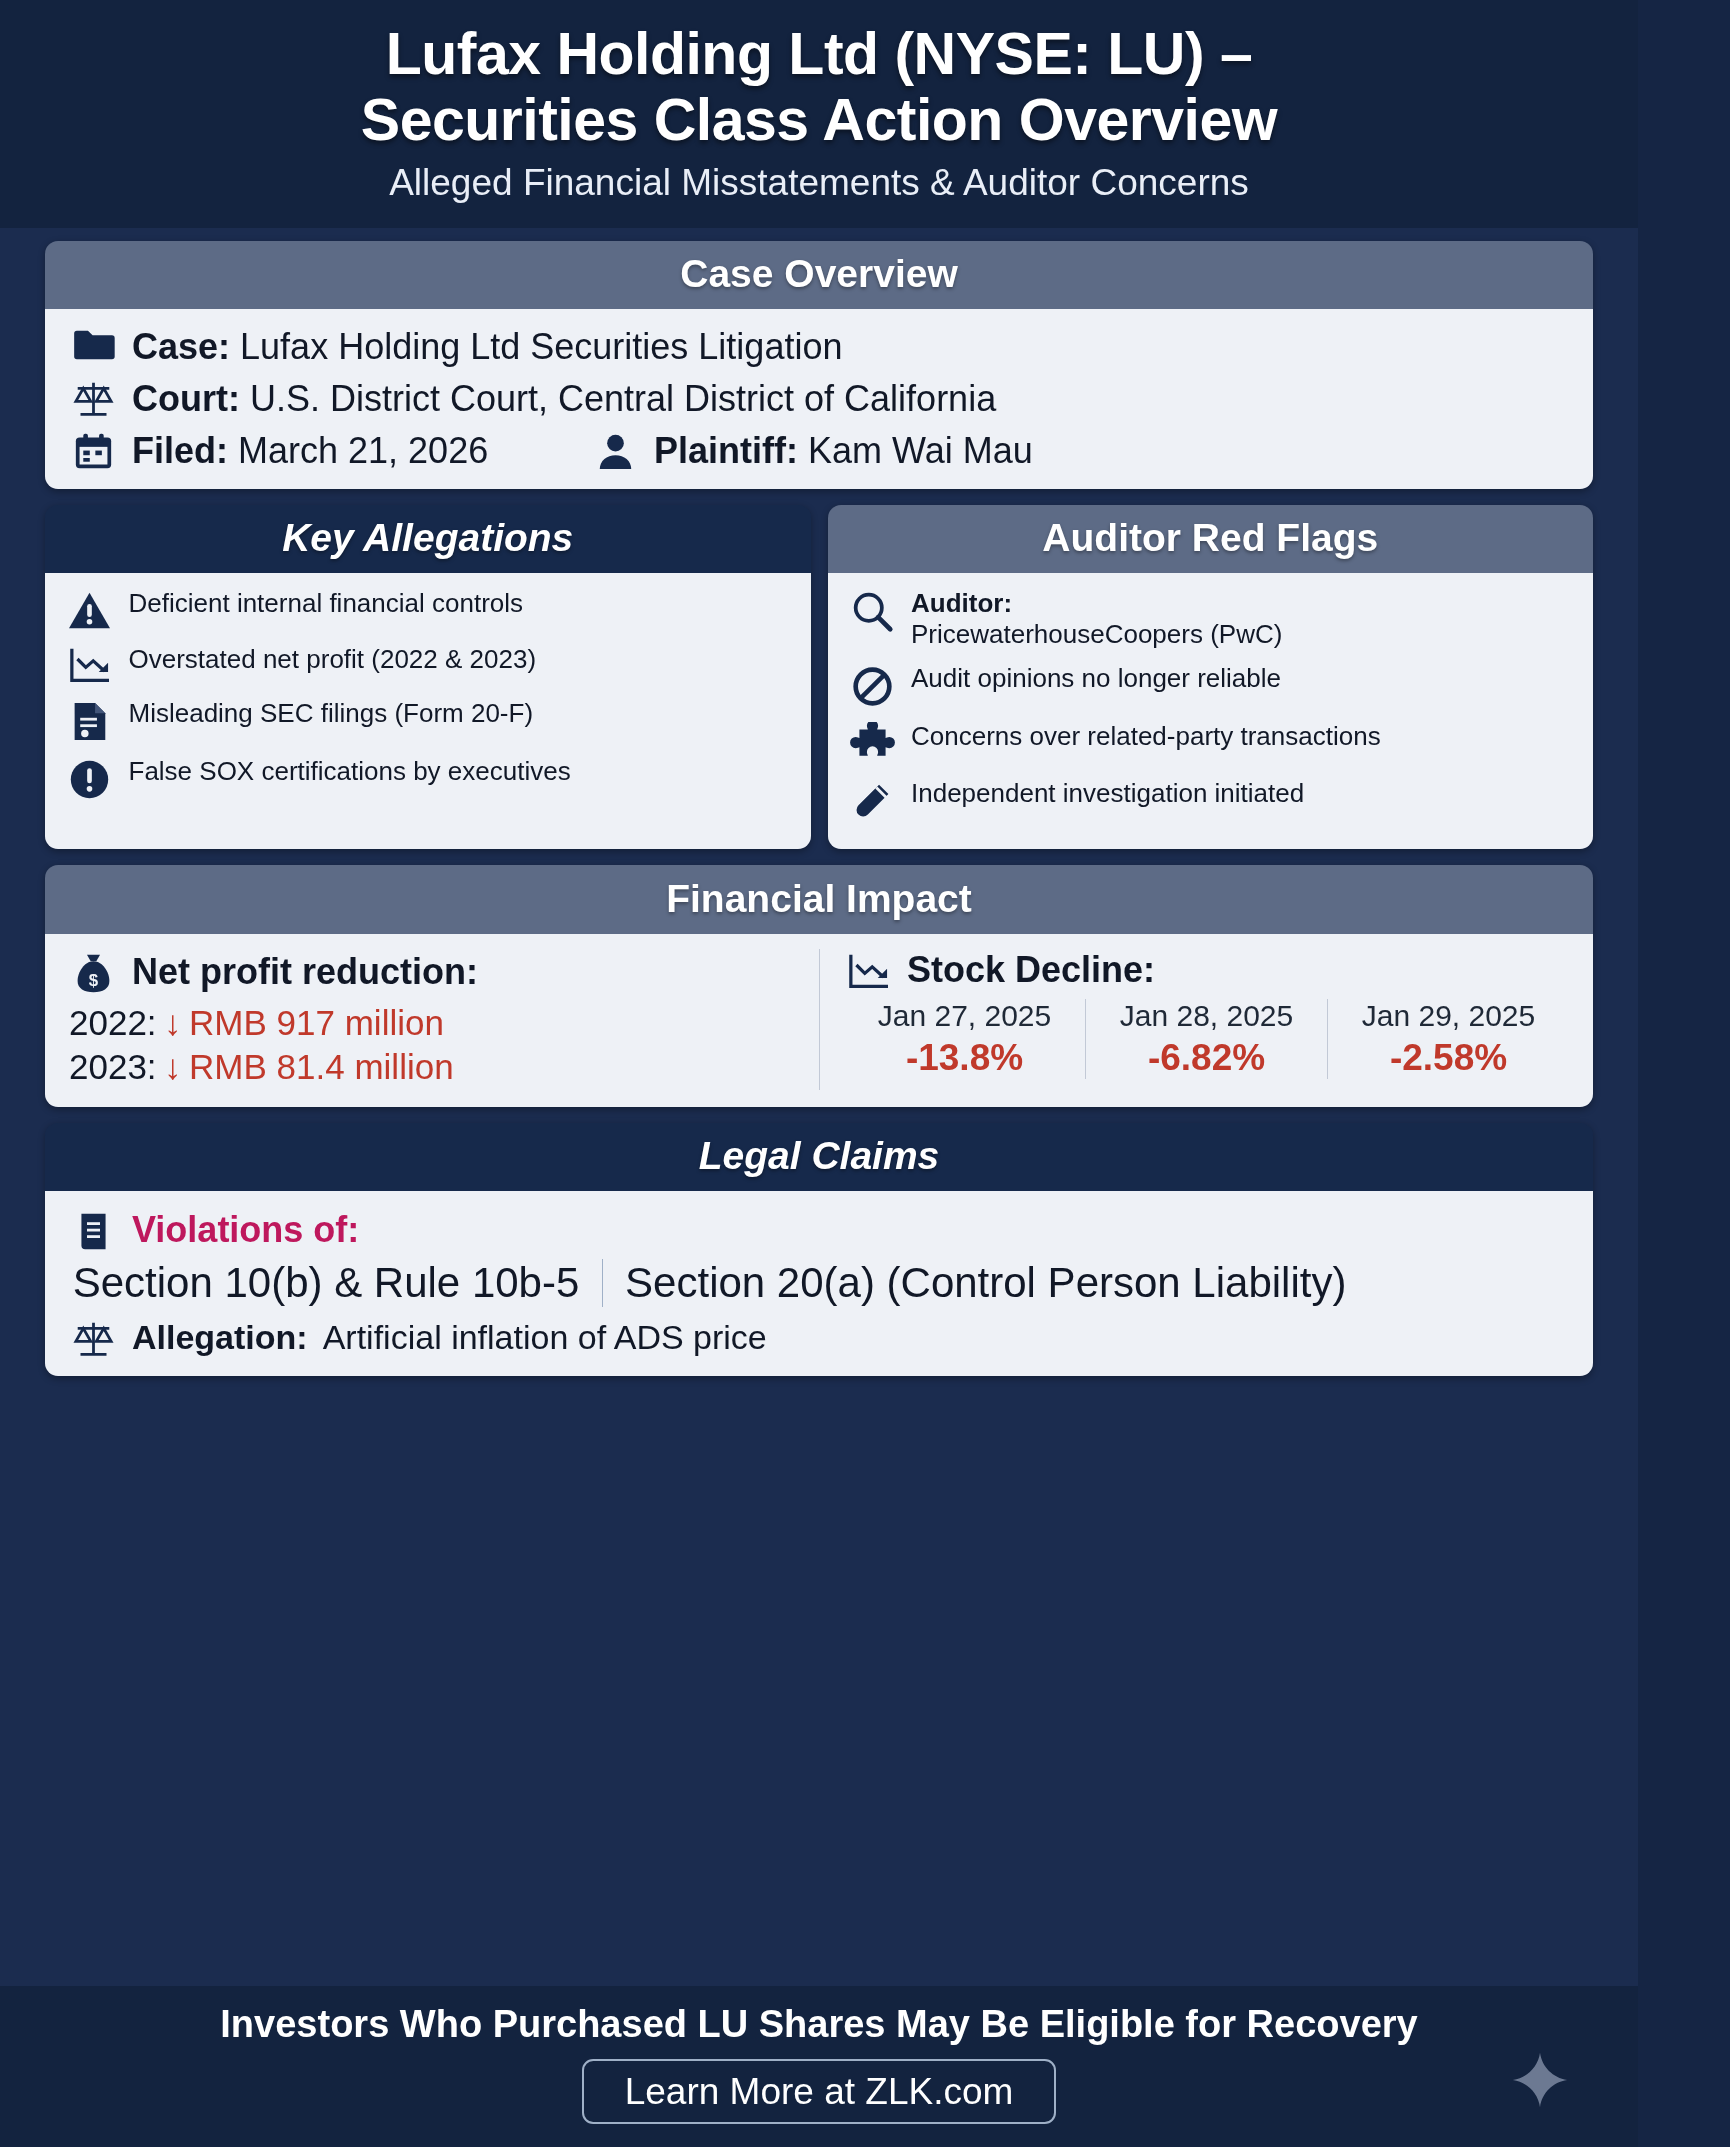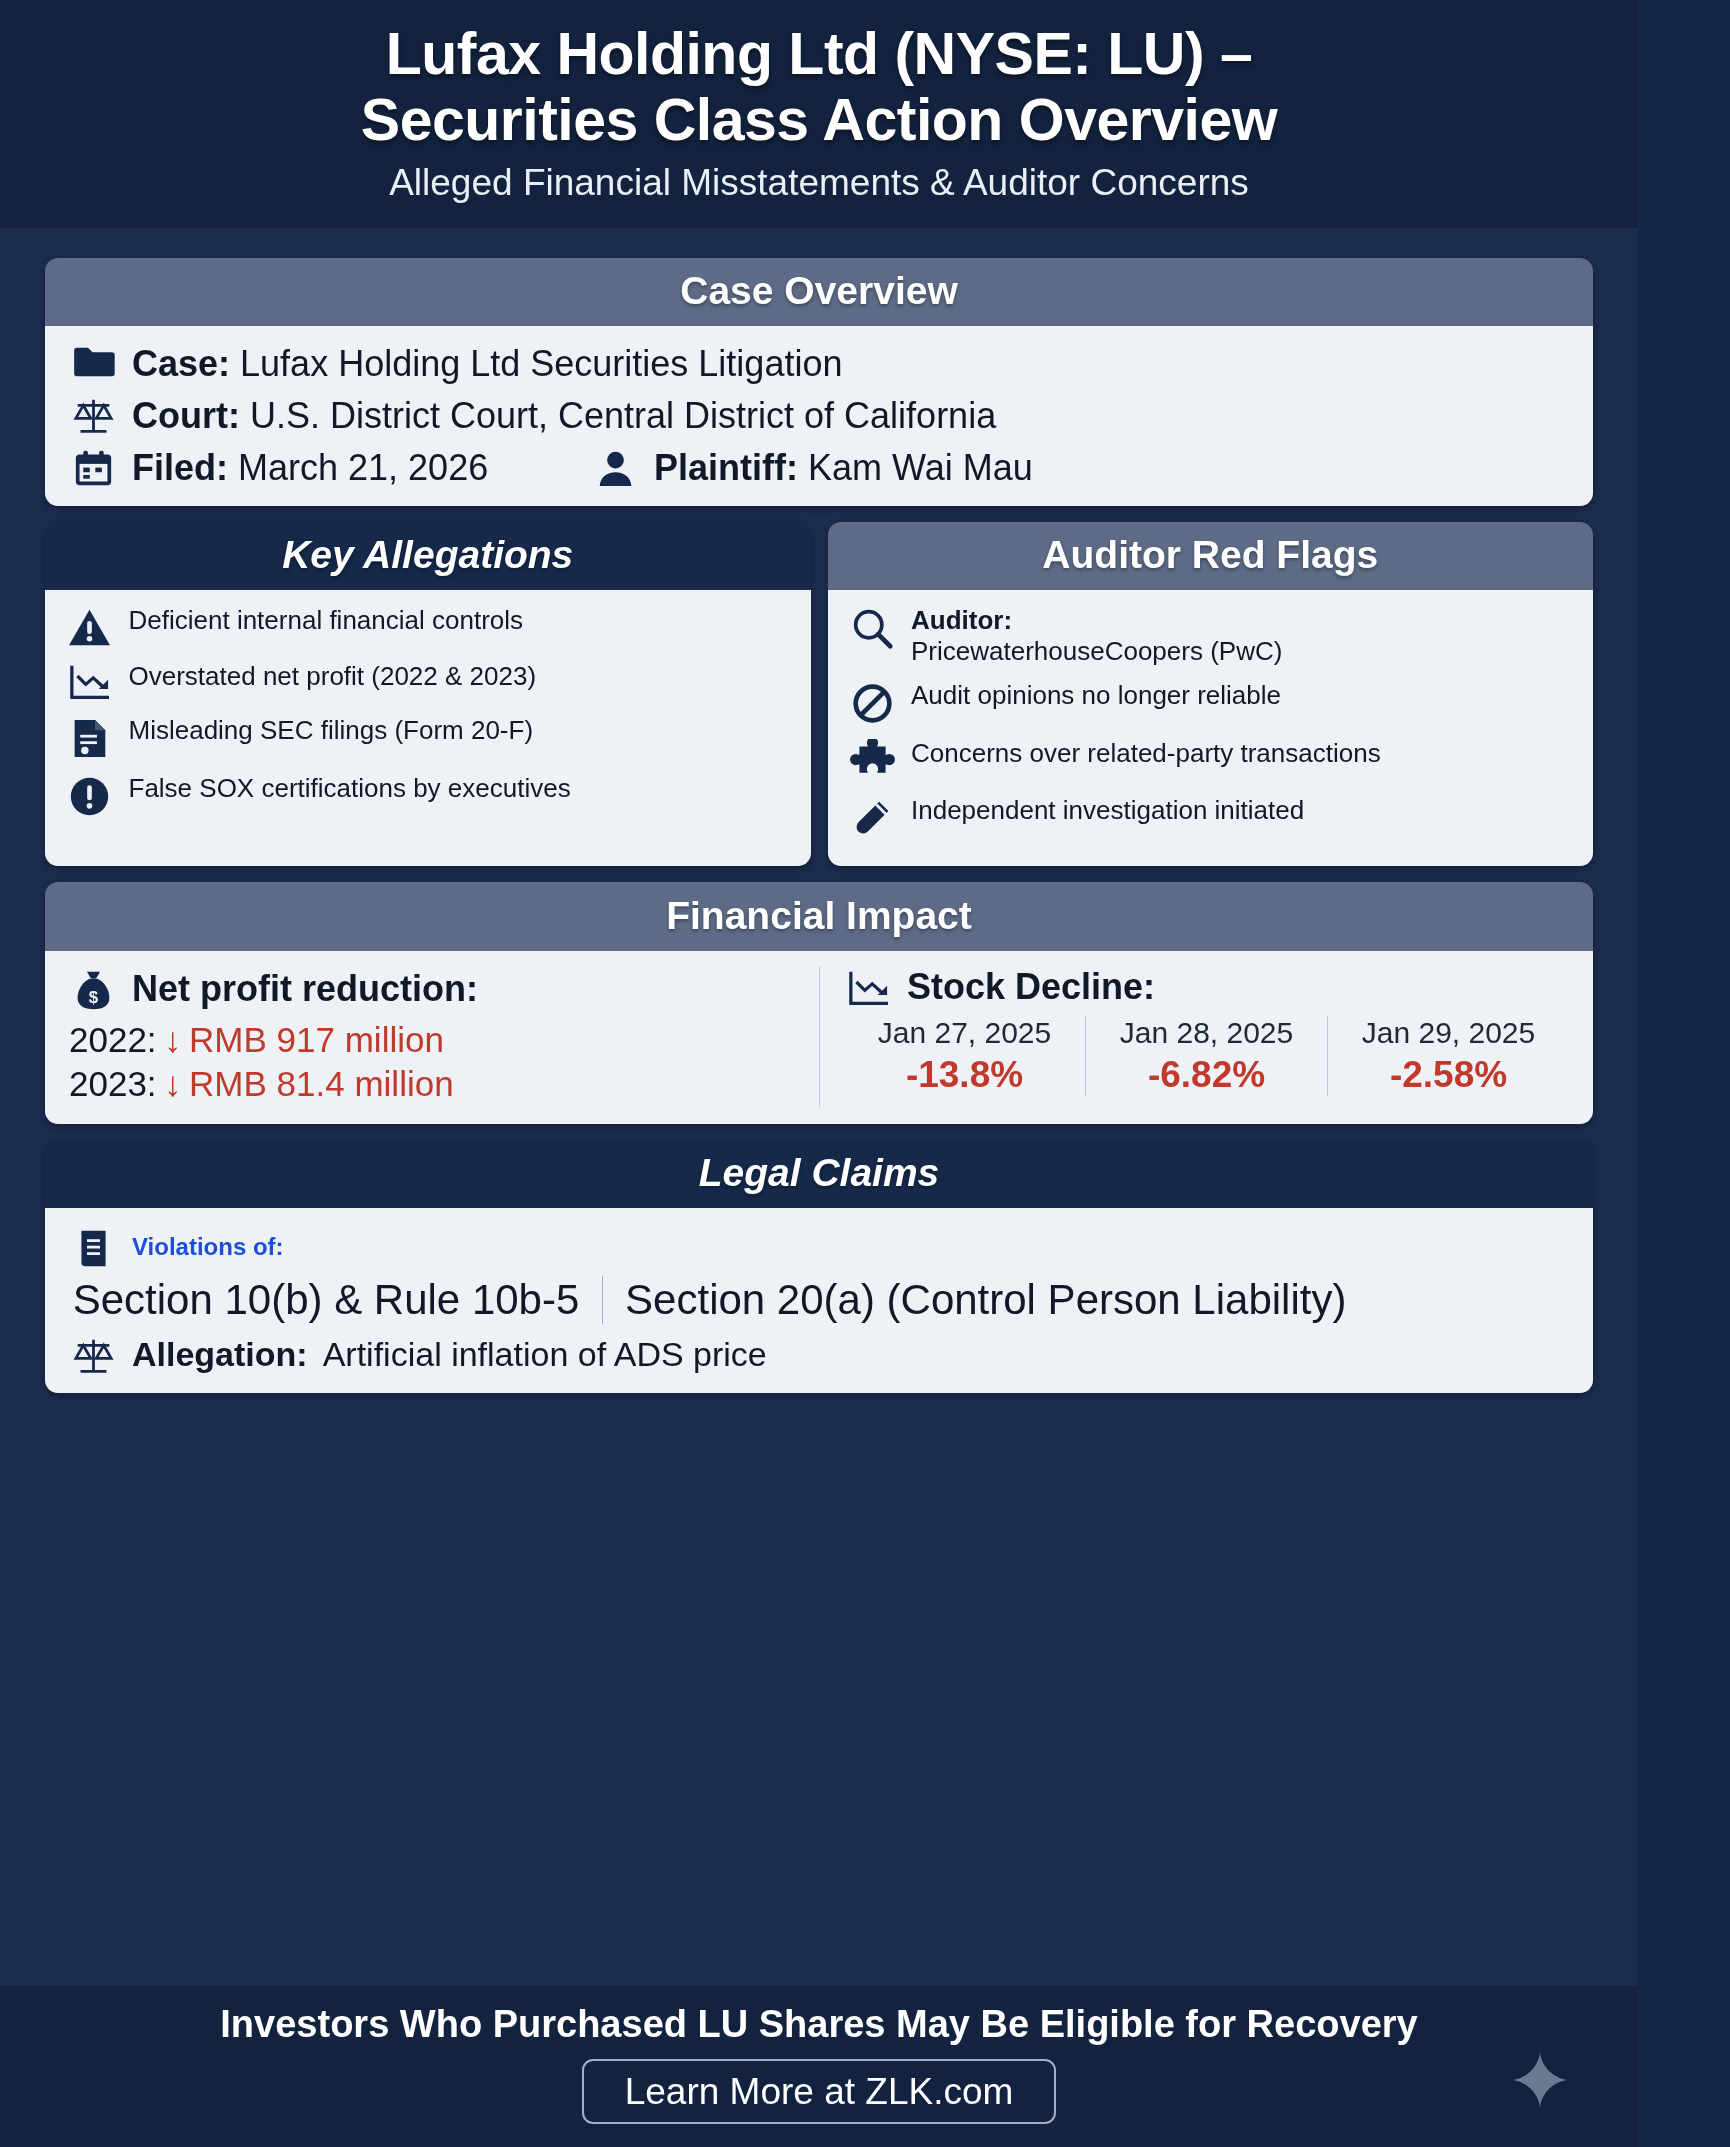--- a/index.html
+++ b/index.html
@@ -10,21 +10,20 @@
     font-family: "Liberation Sans", sans-serif;
   }
   .page {
     width: 1638px;
     height: 2148px;
     background: #1b2c4f;
     display: flex;
     flex-direction: column;
     position: relative;
     overflow: hidden;
-    gap: 17px;
   }
 
   
   .header {
     background: #13233f;
     padding: 20.5px 37px 24px 37px;
     text-align: center;
   }
   .header h1 {
     color: #ffffff;
@@ -135,21 +134,21 @@
   .stock-col {
     flex: 1; text-align: center; padding: 0 5.6px;
   }
   .stock-col + .stock-col { border-left: 1.9px solid #c2c9d6; }
   .stock-date { font-size: 30px; color: #1f2937; margin-bottom: 3.7px; }
   .stock-val { font-size: 37px; font-weight: bold; color: #c0392b; }
 
   
   .legal-head {
     display: flex; align-items: center; gap: 15px;
-    font-size: 24px; font-weight: bold; color: #1d4ed8;
+    font-size: 36px; font-weight: bold; color: #be185d;
     margin-bottom: 5.6px;
   }
   .legal-split {
     display: flex; align-items: center; font-size: 42px; color: #111827;
     margin-left: 3.7px; margin-bottom: 9.3px;
   }
   .legal-split .a { padding-right: 22.4px; }
   .legal-split .b { padding-left: 22.4px; border-left: 1.9px solid #9fb0c7; }
   .legal-alleg { display:flex; align-items:center; gap:15px; font-size: 34px; color:#111827; }
   .legal-alleg b { font-weight: bold; }

